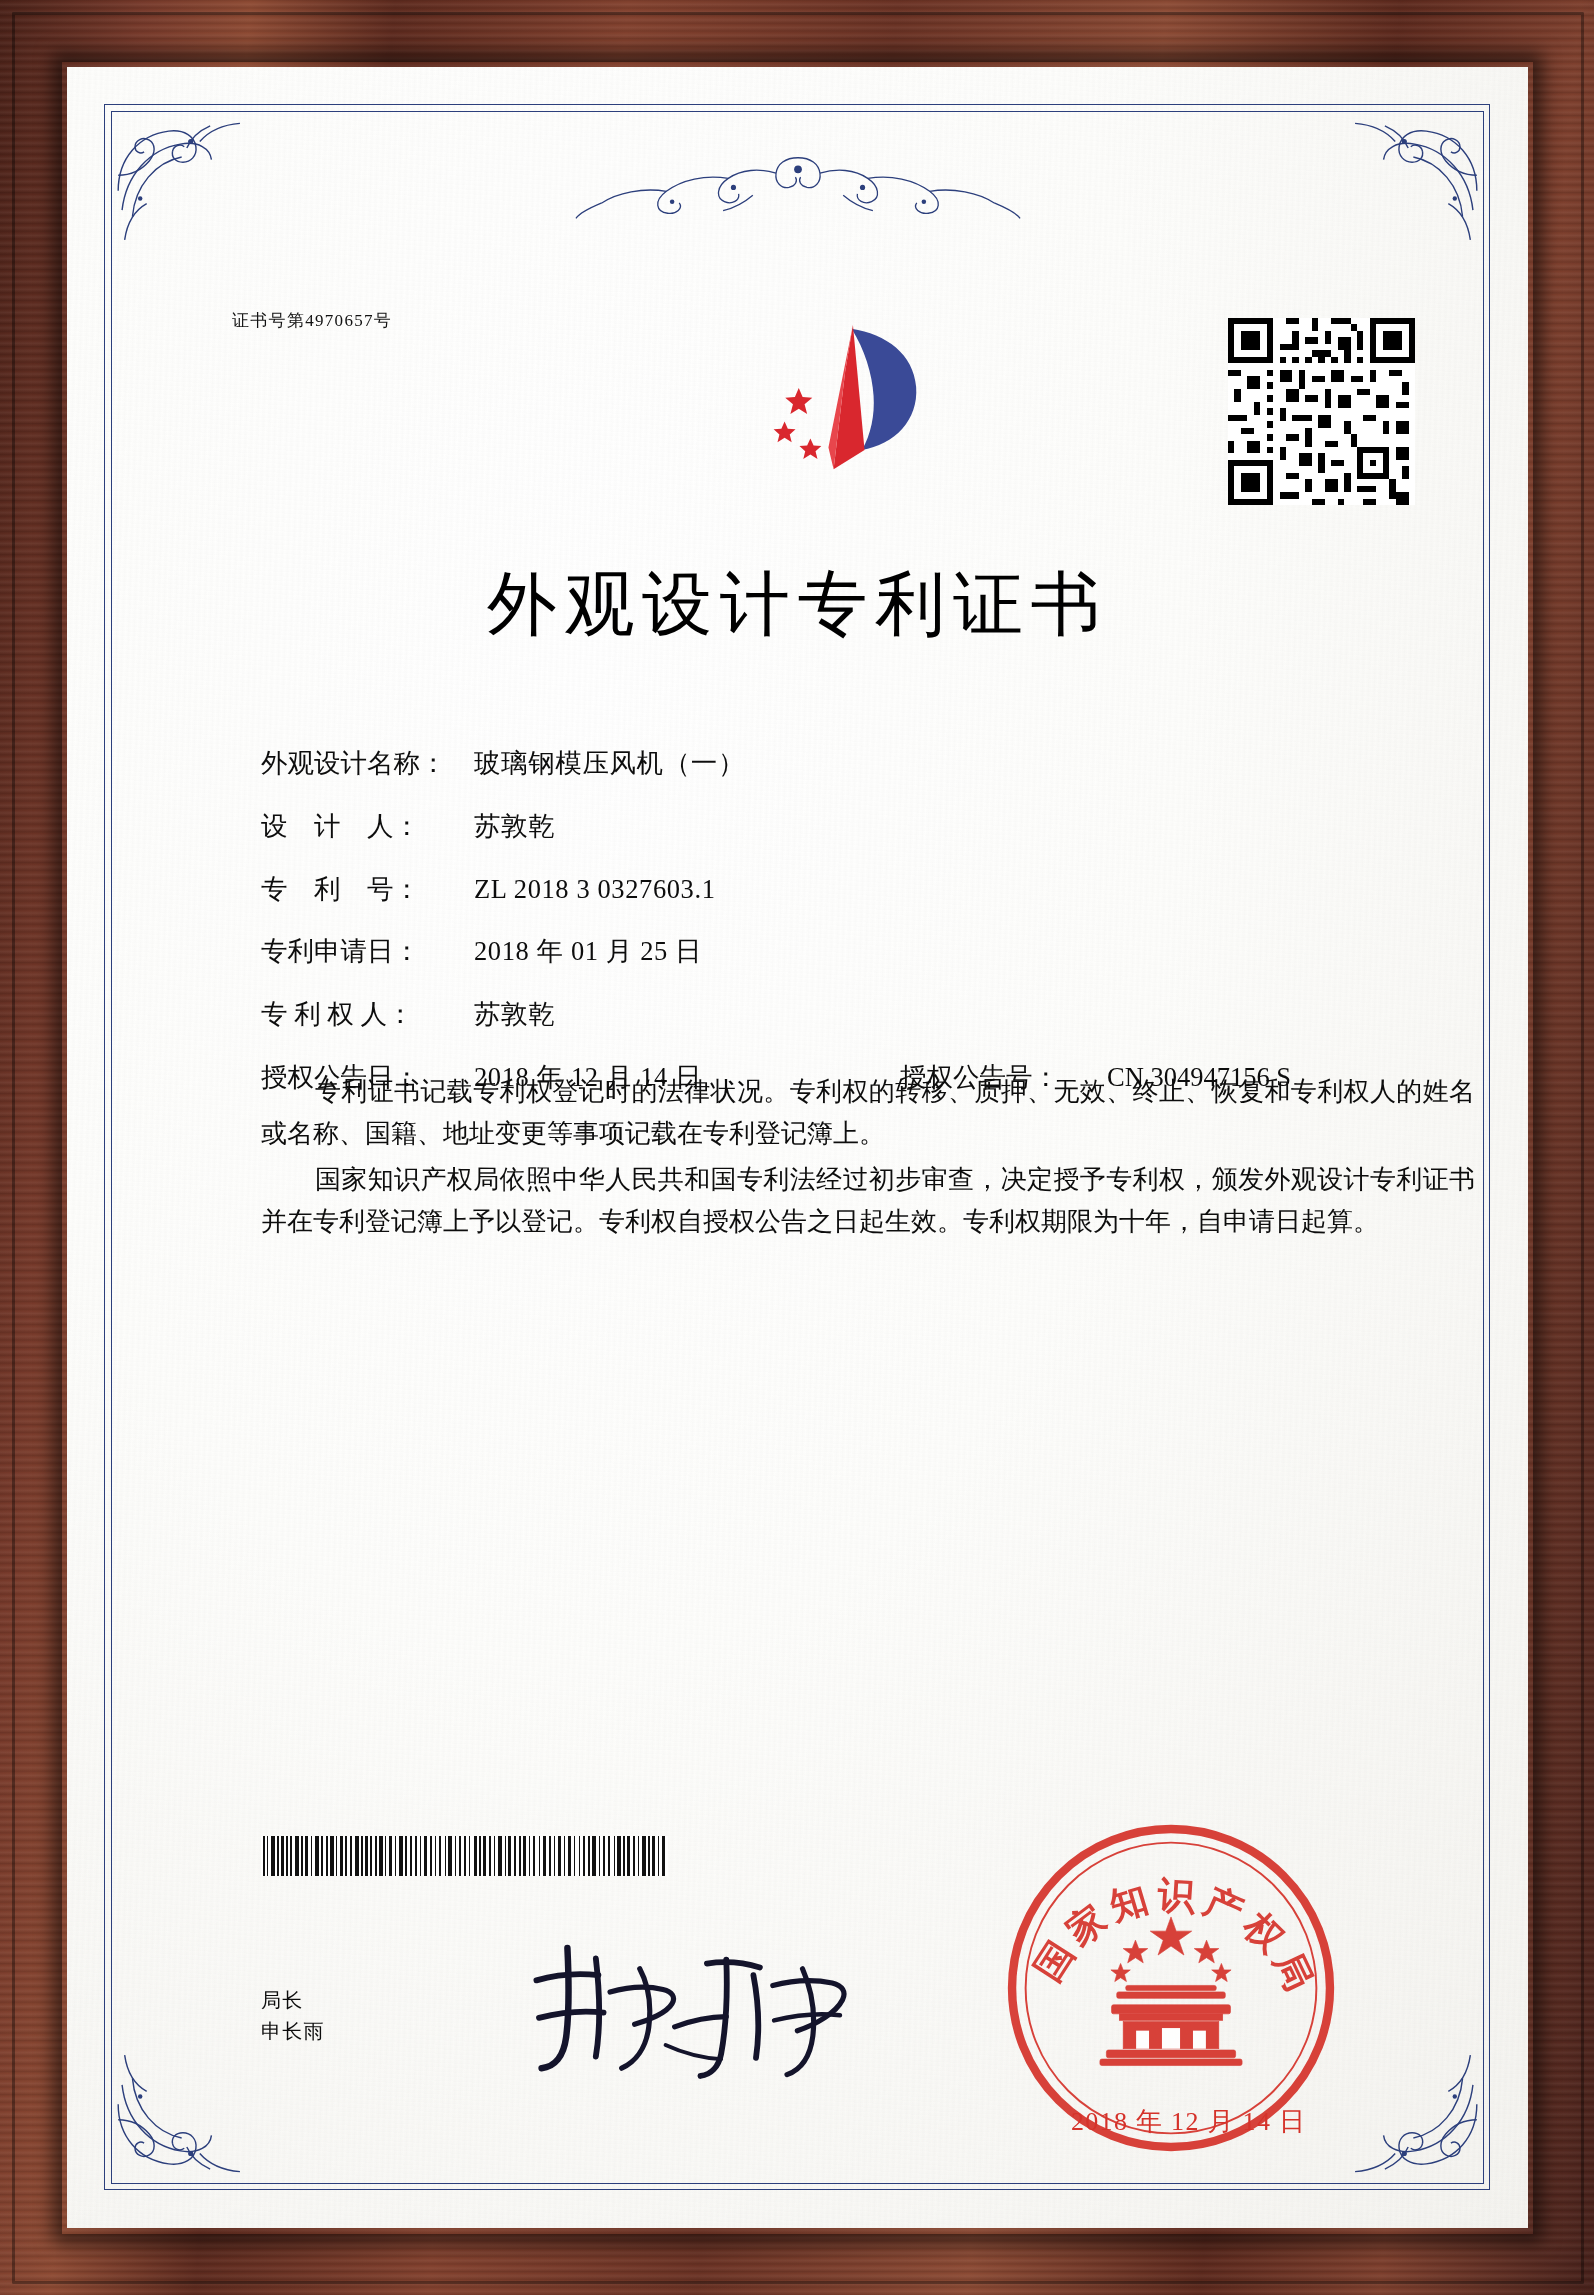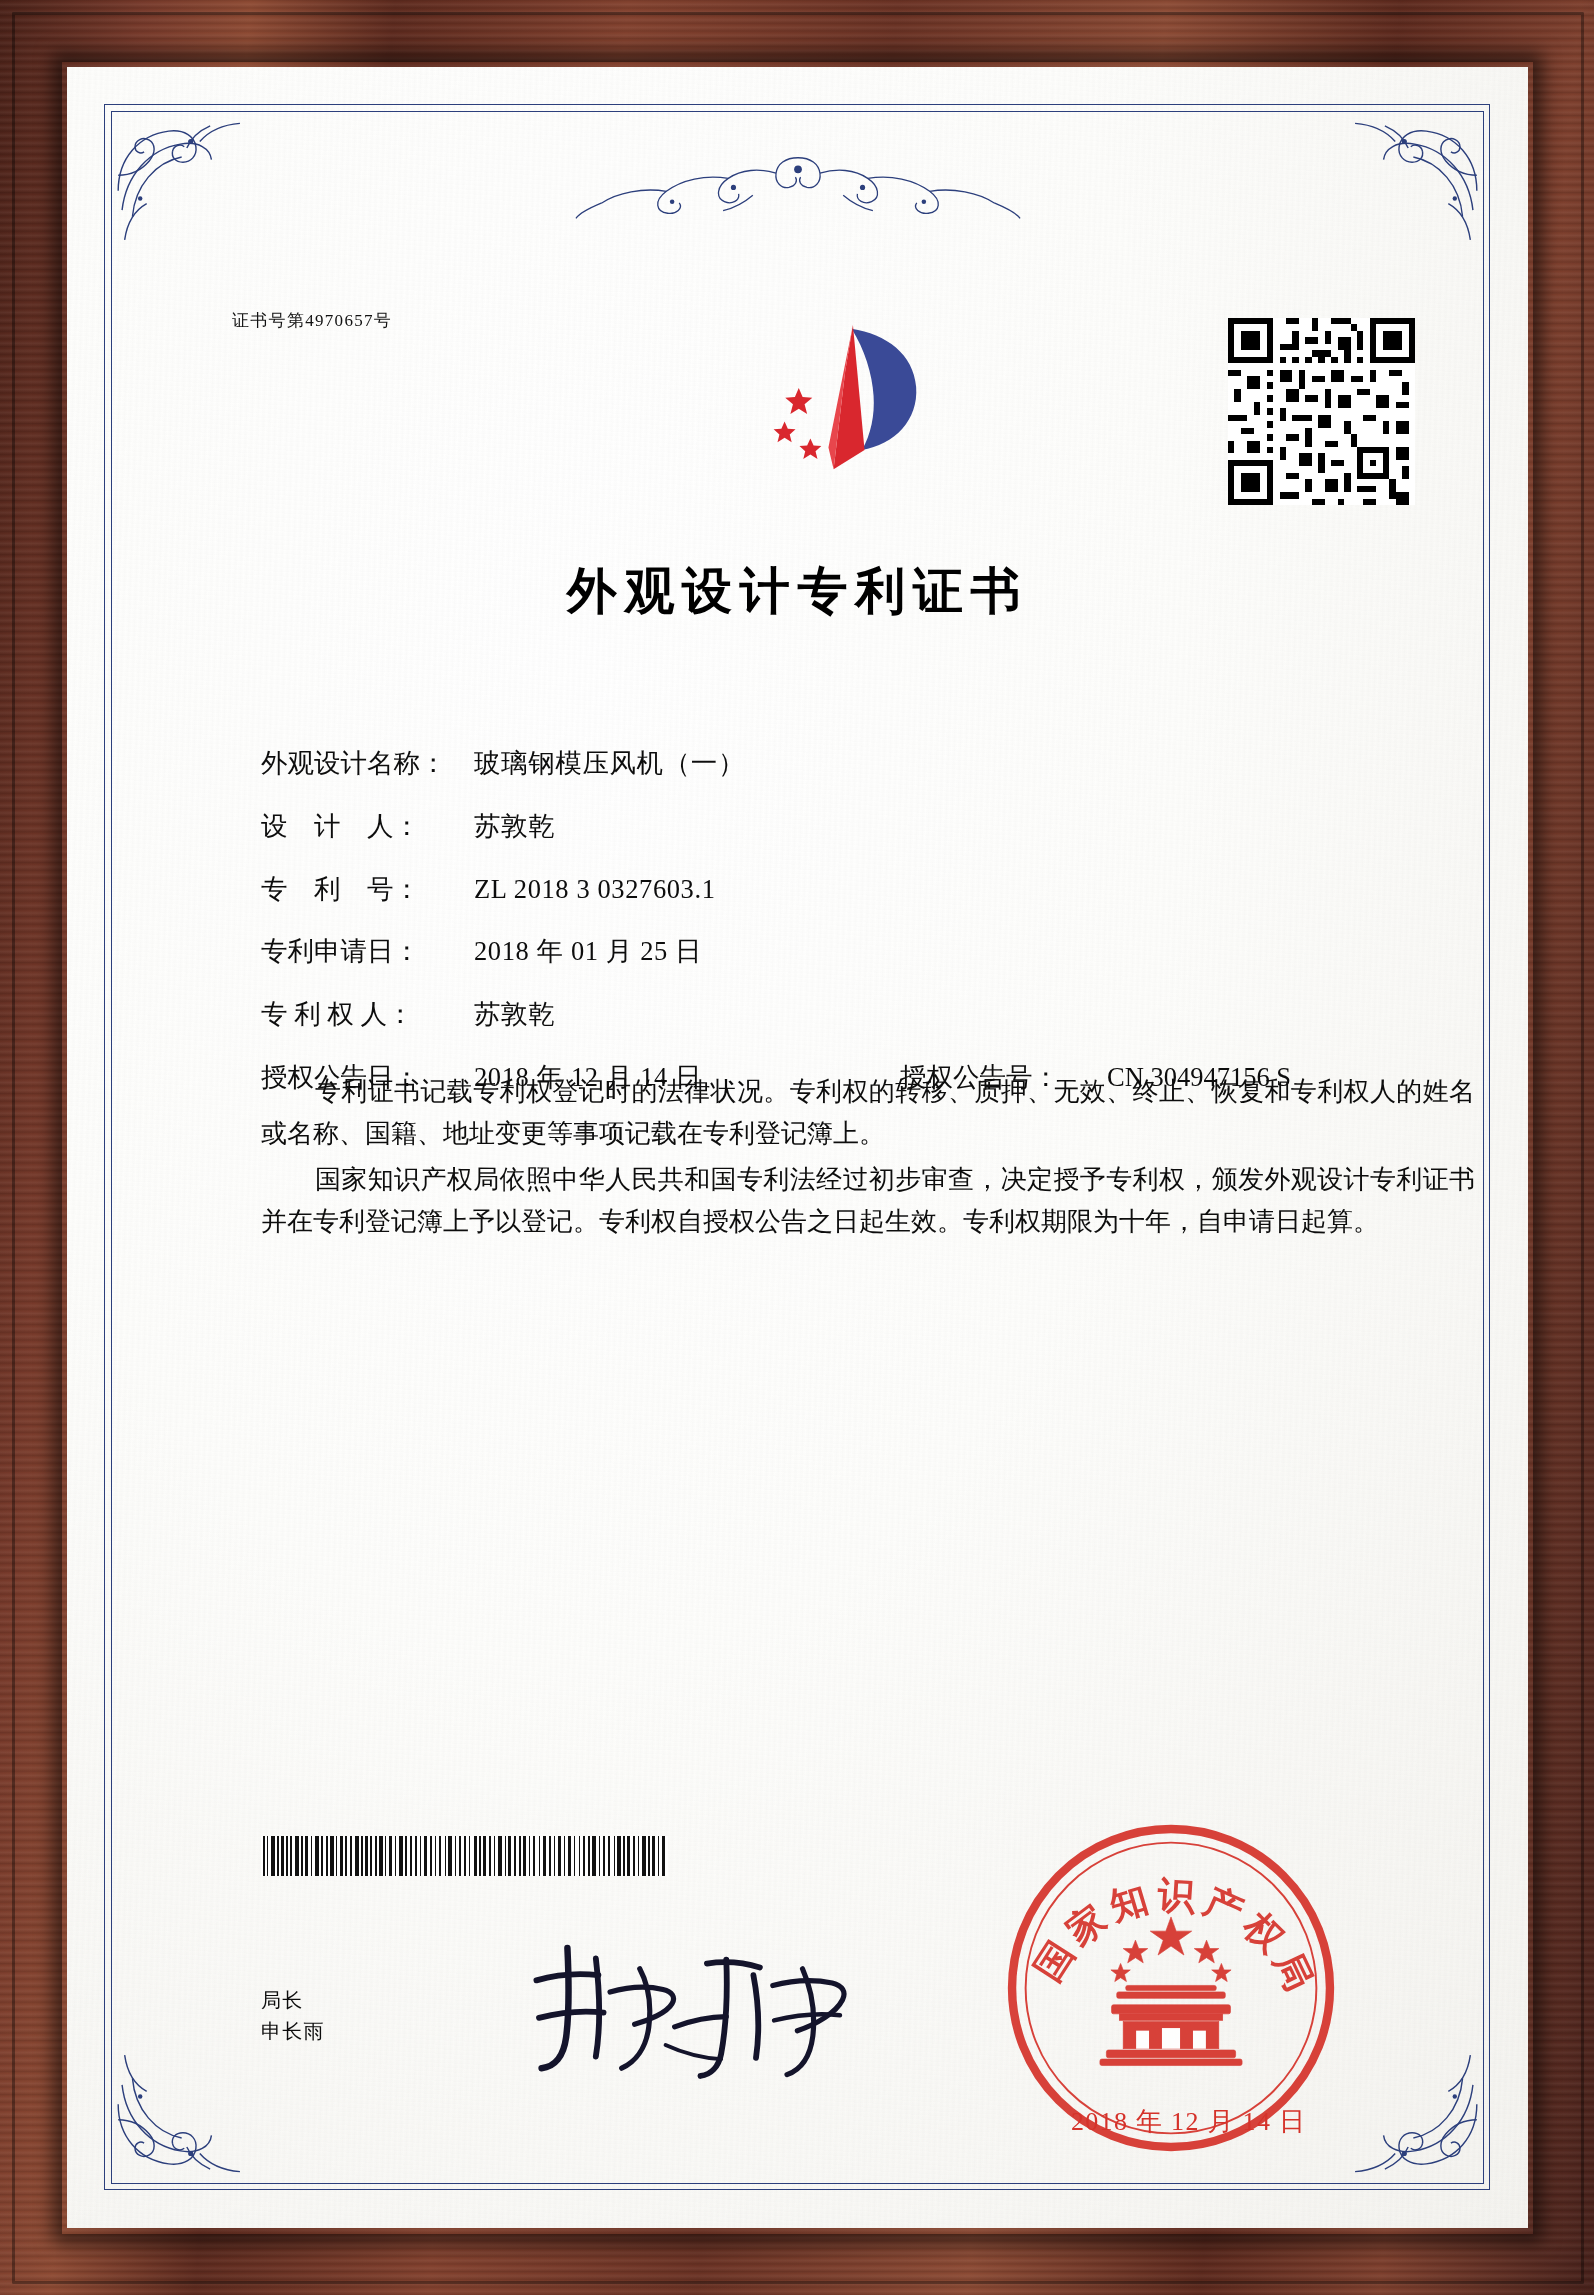--- a/index.html
+++ b/index.html
@@ -132,22 +132,22 @@
   }
   #qrcode svg { width:100%; height:100%; display:block; }
 
   
   #doc-title {
     position: absolute;
     left: 0; right: 0;
     top: 491px;
     text-align: center;
     font-family: "DejaVu Serif", "Liberation Serif", serif;
-    font-weight: bold;
-    font-size: 50px;
+    font-weight: normal;
+    font-size: 70px;
     letter-spacing: 7.7px;
     color: #000;
   }
 
   
   #fields {
     position: absolute;
     left: 194px;
     top: 677px;
     width: 1227px;

